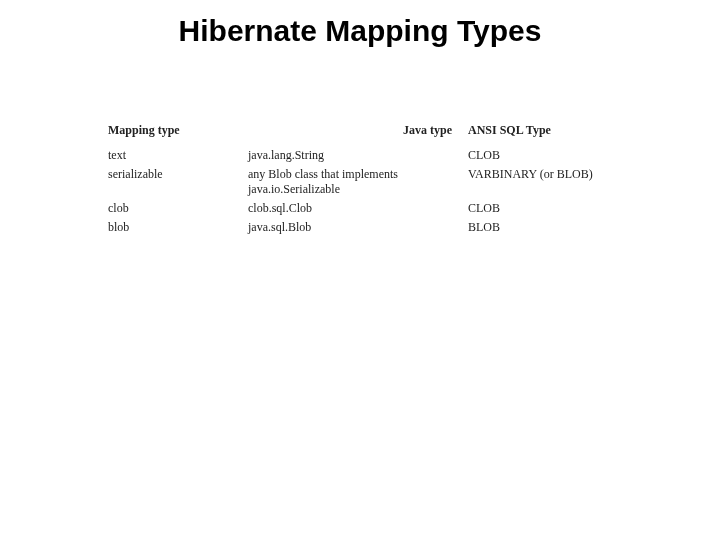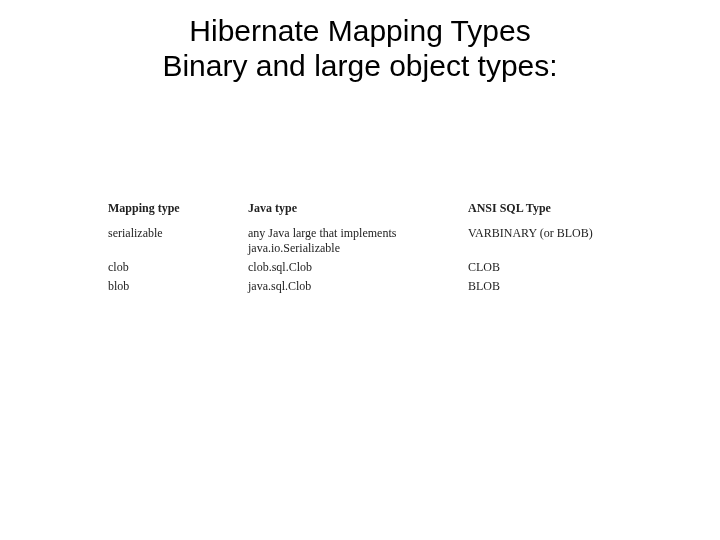--- a/index.html
+++ b/index.html
@@ -12,79 +12,82 @@
       overflow: hidden;
     }
     .title-block {
       text-align: center;
       padding-top: 14px;
       padding-left: 60px;
       padding-right: 60px;
     }
     .title-line {
       font-size: 30px;
-      font-weight: 400;
+      font-weight: 700;
       line-height: 1.15;
     }
     .table-wrap {
       margin-top: 70px;
       display: flex;
       justify-content: center;
     }
     table {
       border-collapse: collapse;
       font-family: Georgia, "Times New Roman", serif;
       font-size: 12px;
       color: #222;
-      margin-top: 44px;
     }
     thead th {
       font-weight: 700;
       text-align: left;
       padding: 4px 8px 8px 8px;
       vertical-align: top;
     }
     thead .col-mapping { width: 140px; }
-    thead .col-java { width: 220px; text-align: left; }
+    thead .col-java { width: 220px; text-align: right; }
     thead .col-sql { width: 160px; text-align: left; }
     tbody td {
       padding: 2px 8px;
       vertical-align: top;
       line-height: 1.25;
     }
     tbody .col-sql-cell { white-space: pre-line; }
   </style>
 </head>
 <body>
 
 <div class="title-block">
   <div class="title-line">Hibernate Mapping Types</div>
-  <div class="title-line">Binary and large object types:</div>
 </div>
 
 <div class="table-wrap">
   <table>
     <thead>
       <tr>
         <th class="col-mapping">Mapping type</th>
         <th class="col-java">Java type</th>
         <th class="col-sql">ANSI SQL Type</th>
       </tr>
     </thead>
     <tbody>
       <tr>
+        <td>text</td>
+        <td>java.lang.String</td>
+        <td class="col-sql-cell">CLOB</td>
+      </tr>
+      <tr>
         <td>serializable</td>
-        <td>any Java large that implements java.io.Serializable</td>
+        <td>any Blob class that implements java.io.Serializable</td>
         <td class="col-sql-cell">VARBINARY (or BLOB)</td>
       </tr>
       <tr>
         <td>clob</td>
         <td>clob.sql.Clob</td>
         <td class="col-sql-cell">CLOB</td>
       </tr>
       <tr>
         <td>blob</td>
-        <td>java.sql.Clob</td>
+        <td>java.sql.Blob</td>
         <td class="col-sql-cell">BLOB</td>
       </tr>
     </tbody>
   </table>
 </div>
 
 </body></html>

